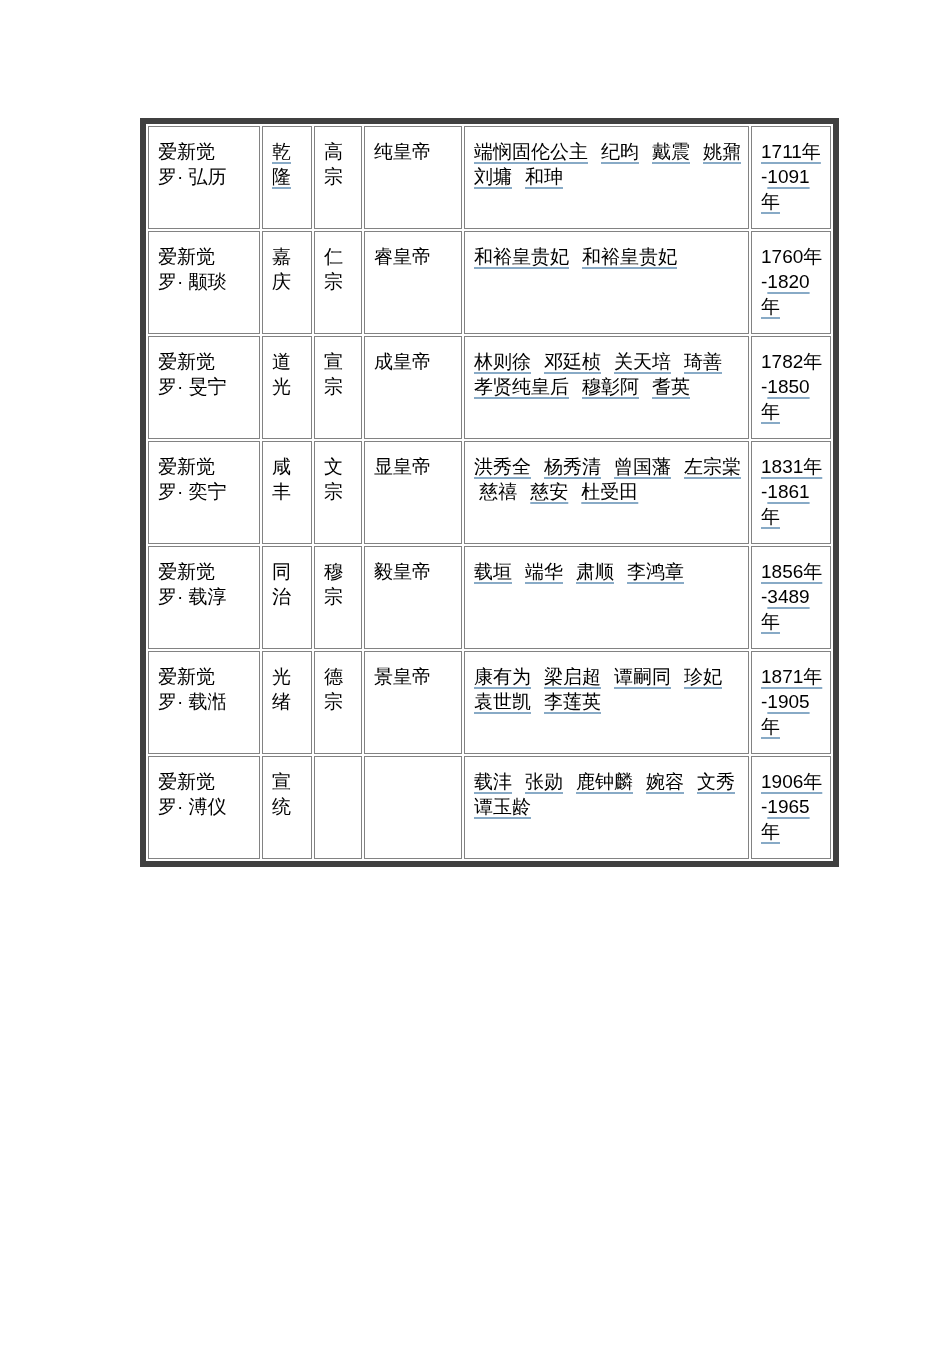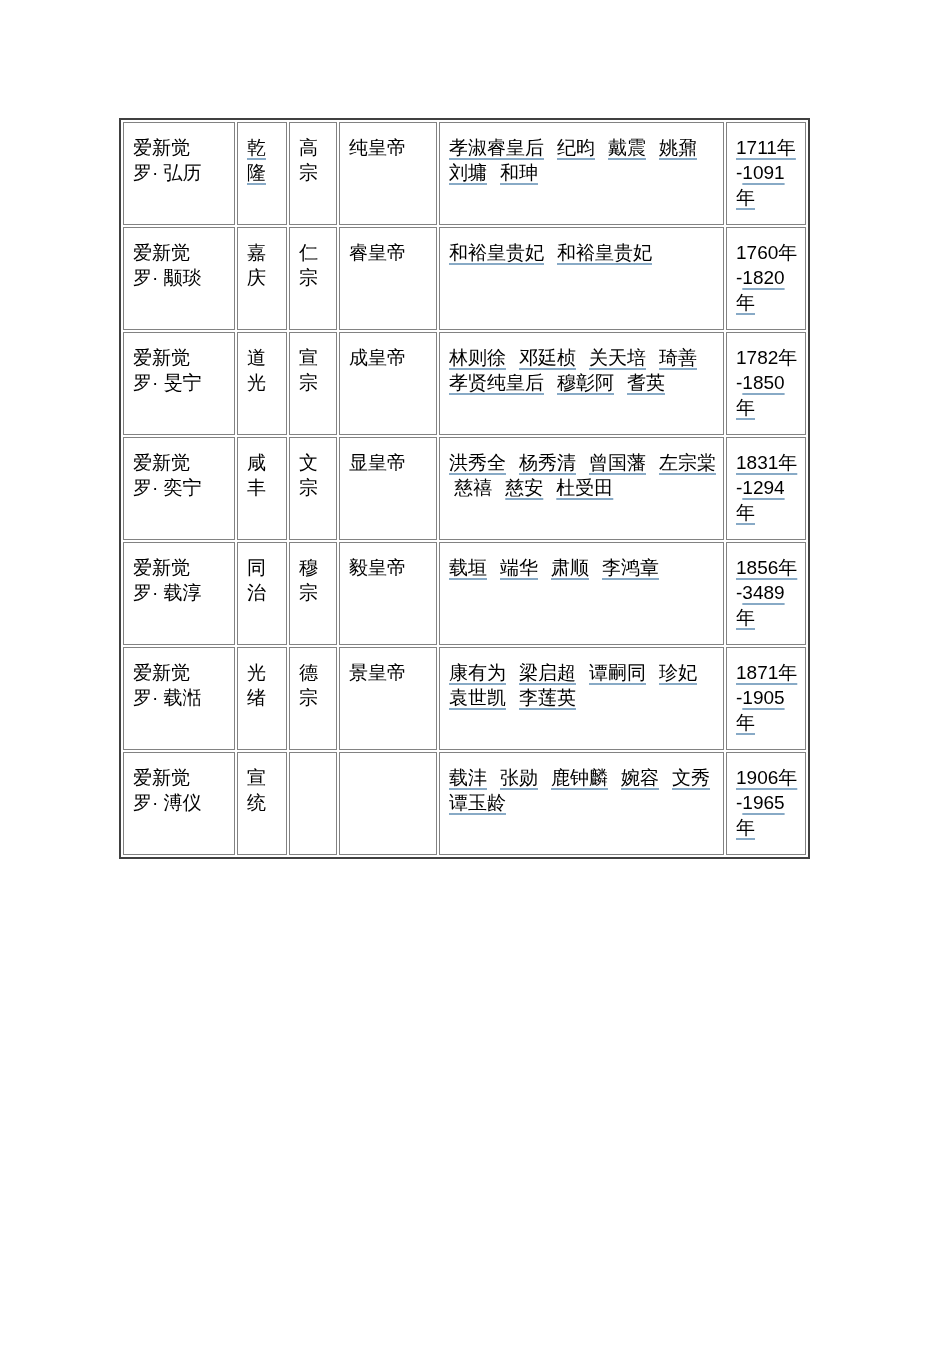--- a/index.html
+++ b/index.html
@@ -6,26 +6,26 @@
   .page{
     position:relative;
     width:950px;height:1345px;
     background:#ffffff;
     color:#000000;
     font-family:"Liberation Sans","DejaVu Sans",sans-serif;
     overflow:hidden;
   }
   table.emperors{
     position:absolute;
-    left:119px;top:118px;
+    left:140px;top:118px;
     width:689px;
     table-layout:fixed;
     border-collapse:separate;
     border-spacing:2px;
-    border:2px solid #404040;
+    border:6px solid #404040;
     background:#ffffff;
   }
   table.emperors td{
     border:1px solid #828282;
     vertical-align:top;
     box-sizing:border-box;
     height:103px;
     padding:12px 5px 4px 9px;
     font-size:19px;
     line-height:25px;
@@ -61,21 +61,21 @@
     <tbody>
         <tr>
           <td class="prelines">爱新觉
 罗· 弘历</td>
           <td><a class="prelines lk">乾
 隆</a></td>
           <td class="prelines">高
 宗</td>
           <td>纯皇帝</td>
           <td>
-            <div class="pline"><a class="person lk">孝淑睿皇后</a><a class="person lk">纪昀</a><a class="person lk">戴震</a><a class="person lk">姚鼐</a></div>
+            <div class="pline"><a class="person lk">端悯固伦公主</a><a class="person lk">纪昀</a><a class="person lk">戴震</a><a class="person lk">姚鼐</a></div>
             <div class="pline"><a class="person lk">刘墉</a><a class="person lk">和珅</a></div>
           </td>
           <td>
             <div class="yline"><a class="lk">1711年</a></div>
             <div class="yline"><span>-</span><a class="lk">1091</a></div>
             <div class="yline"><a class="lk">年</a></div>
           </td>
         </tr>
         <tr>
           <td class="prelines">爱新觉
@@ -119,21 +119,21 @@
 丰</span></td>
           <td class="prelines">文
 宗</td>
           <td>显皇帝</td>
           <td>
             <div class="pline"><a class="person lk">洪秀全</a><a class="person lk">杨秀清</a><a class="person lk">曾国藩</a><a class="person lk">左宗棠</a></div>
             <div class="pline"><span class="person"> 慈禧</span><a class="person lk">慈安</a><a class="person lk">杜受田</a></div>
           </td>
           <td>
             <div class="yline"><a class="lk">1831年</a></div>
-            <div class="yline"><span>-</span><a class="lk">1294</a></div>
+            <div class="yline"><span>-</span><a class="lk">1861</a></div>
             <div class="yline"><a class="lk">年</a></div>
           </td>
         </tr>
         <tr>
           <td class="prelines">爱新觉
 罗· 载淳</td>
           <td><span class="prelines">同
 治</span></td>
           <td class="prelines">穆
 宗</td>

